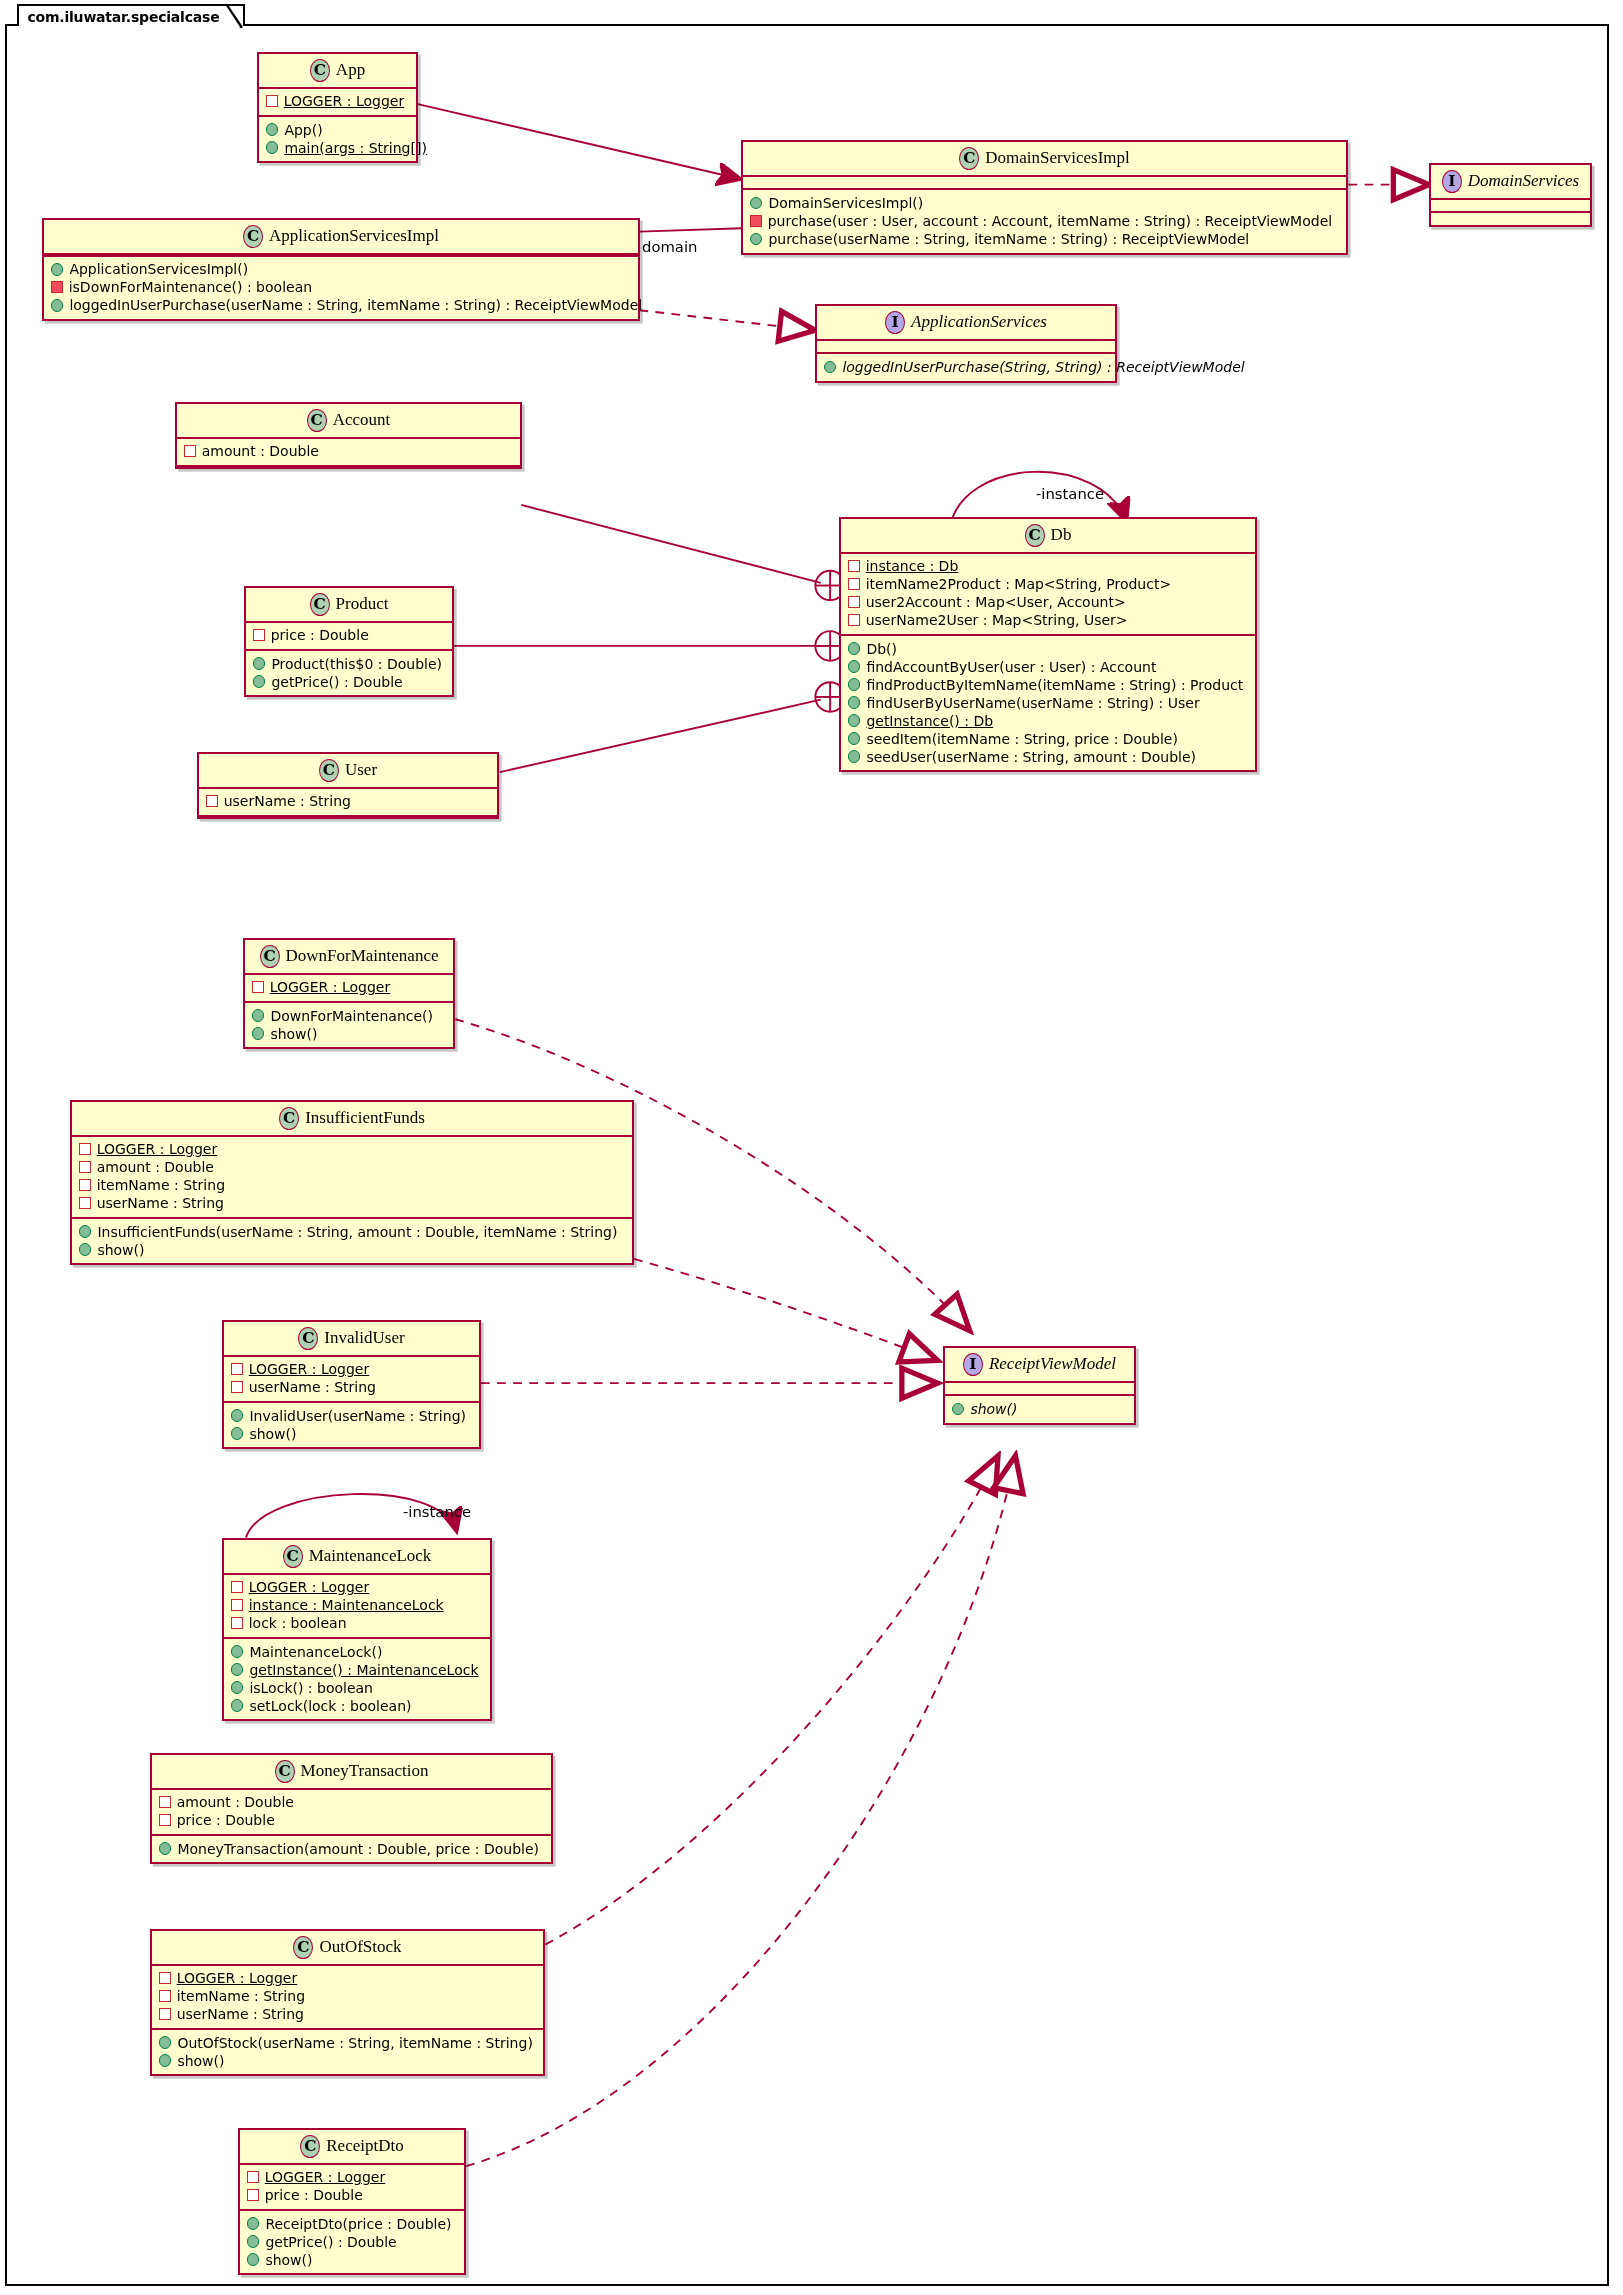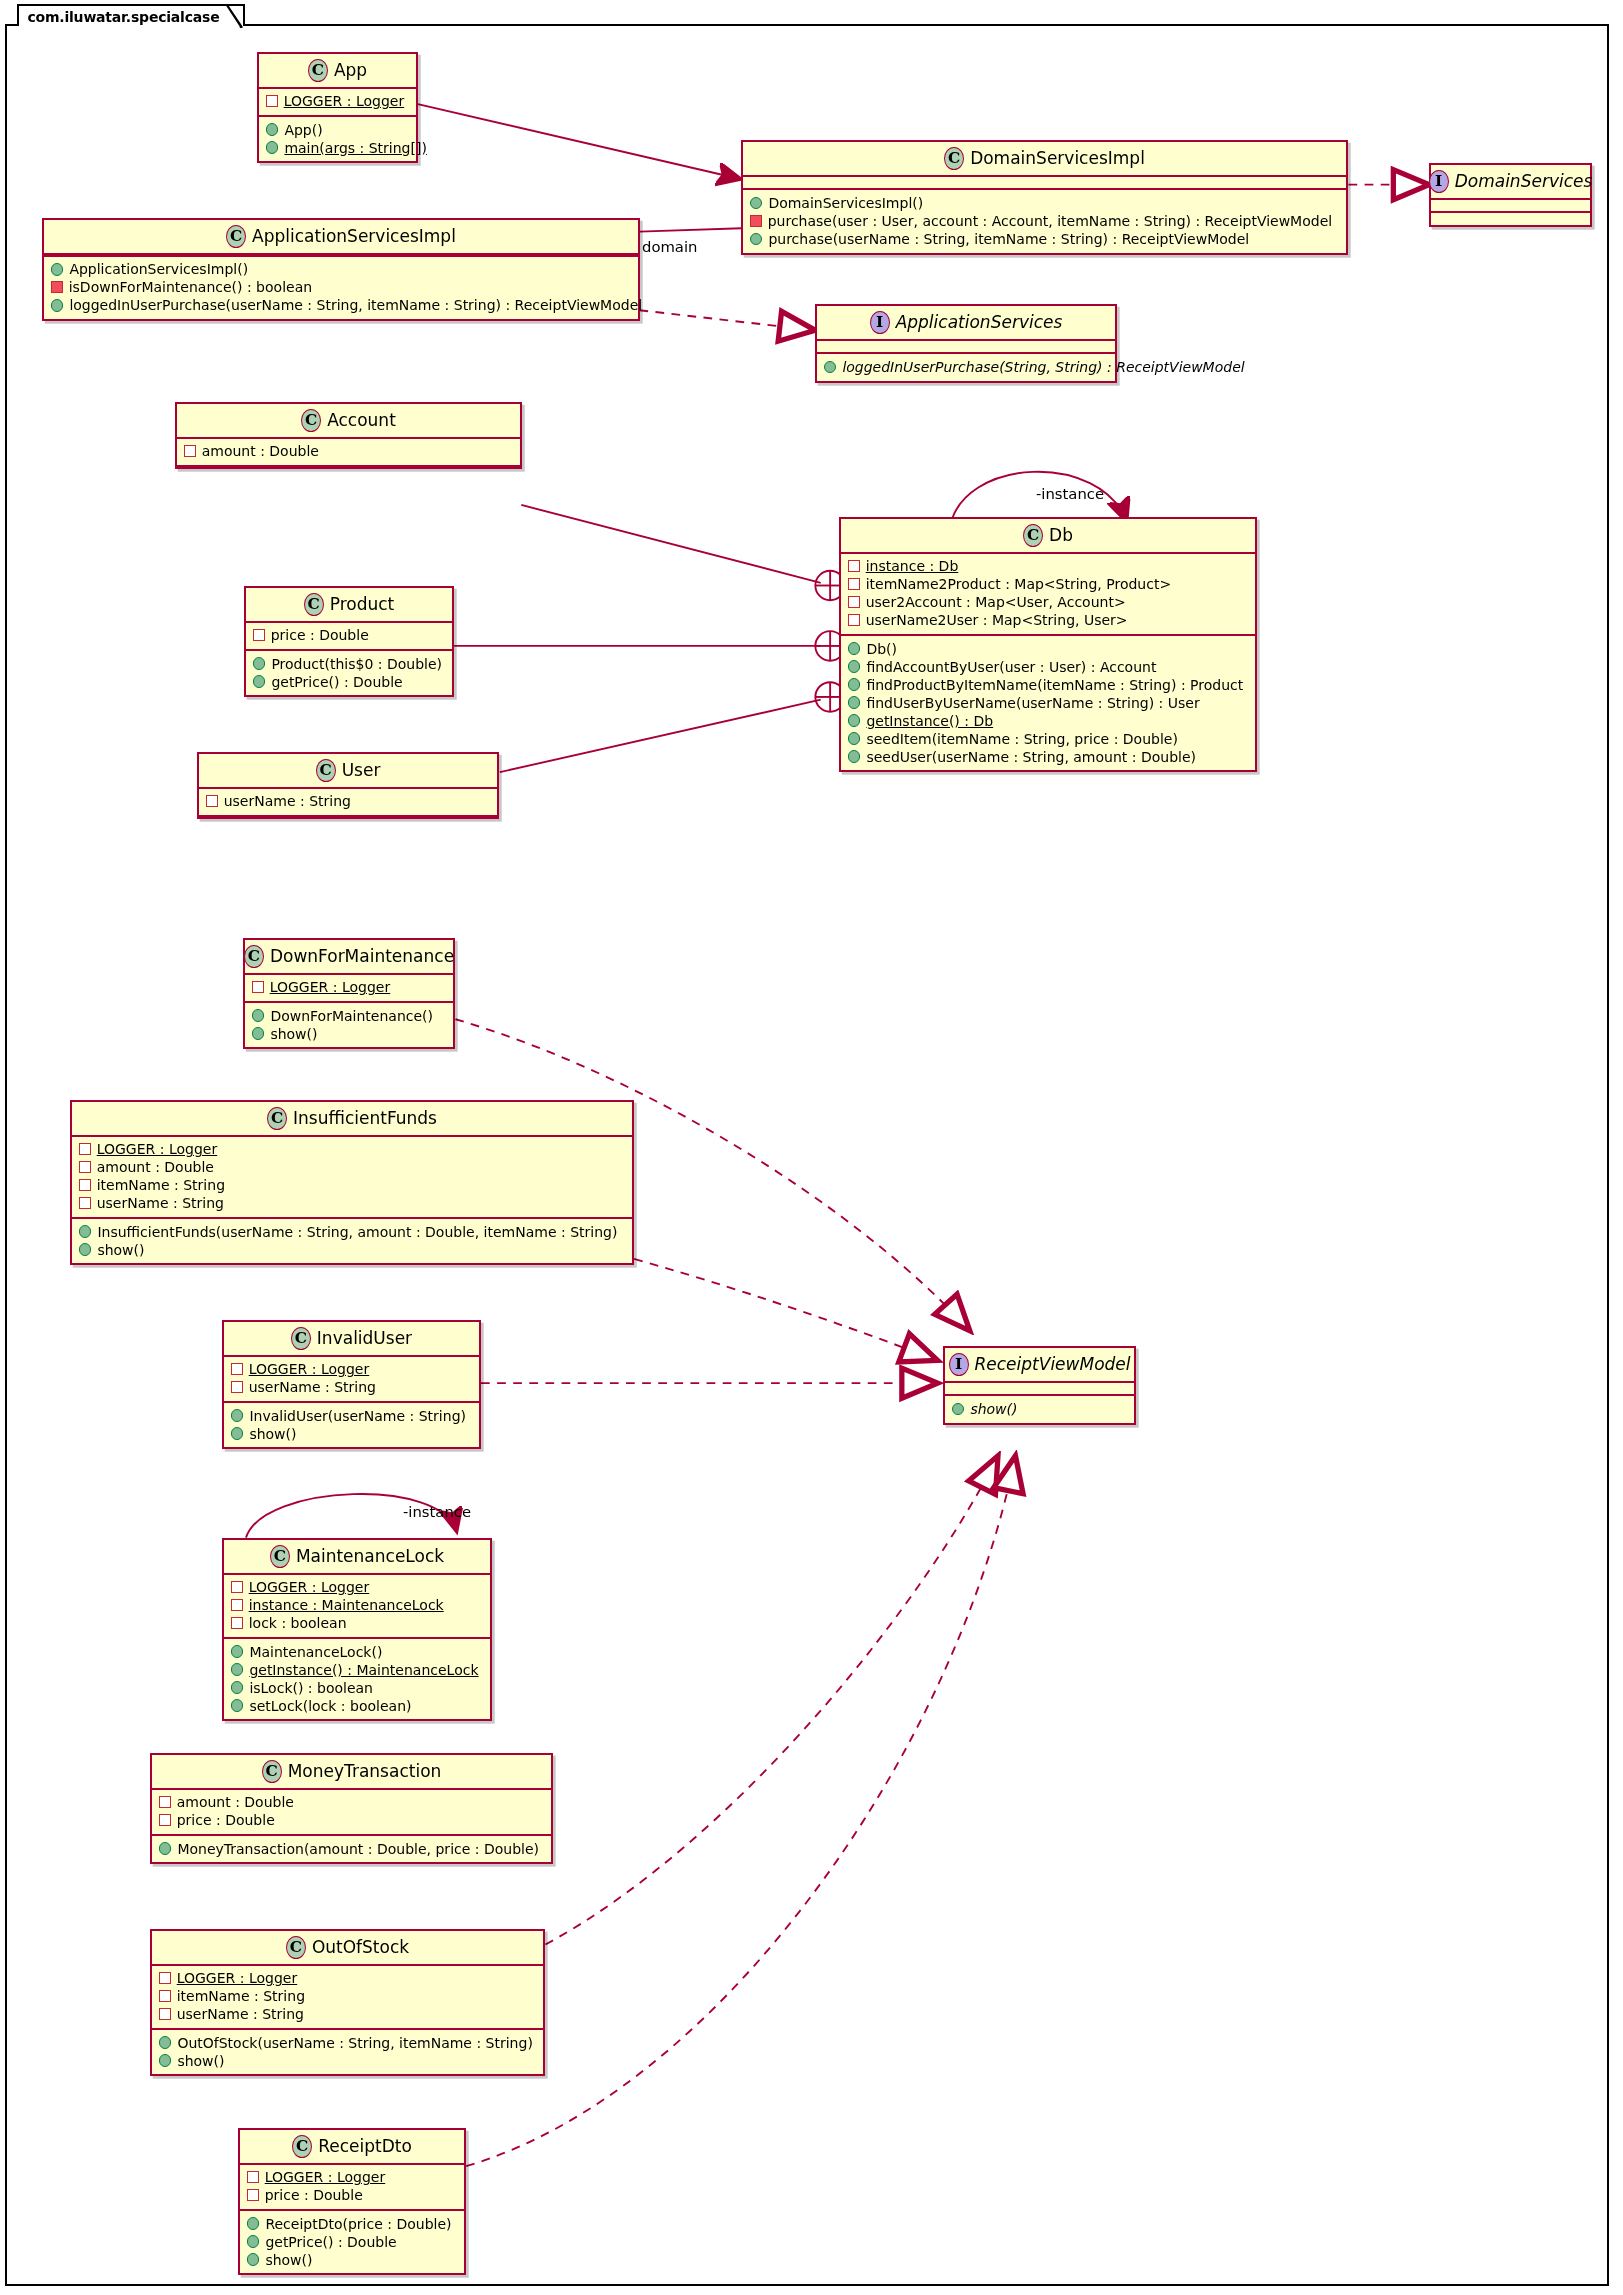--- a/index.html
+++ b/index.html
@@ -15,21 +15,21 @@
            padding:1.3px 23px 1.3px 8px;font-size:14px;font-weight:bold;color:#000;
            letter-spacing:-0.2px;line-height:20px;white-space:nowrap;z-index:4;margin-left:12px;}
   .pkg-tab .slant{position:absolute;right:0;top:-2px;bottom:-2px;width:17.5px;overflow:hidden;}
   .pkg-tab .slant svg{display:block;}
 
   
   .cls{position:absolute;box-sizing:border-box;background:#fefece;
        border:2px solid #a80036;box-shadow:2.7px 2.7px 0 0 rgba(0,0,0,.22);z-index:3;}
   .cls .hdr{display:flex;align-items:center;justify-content:center;gap:6px;
             padding:4.7px 9.4px 5.4px 9.4px;}
-  .cls .hdr .title{font-size:17px;color:#000;white-space:nowrap;}
+  .cls .hdr .title{font-size:17px;color:#000;white-space:nowrap;font-family:Liberation Serif, serif;}
   .cls.iface .hdr .title{font-style:italic;}
   .sep{height:2px;background:#a80036;}
   .sect{padding:3.4px 6.7px 4.7px 6.7px;}
   .sect.empty{height:11.4px;padding:0;}
   .row{display:flex;align-items:center;gap:6px;font-size:14px;color:#000;
        line-height:18px;white-space:nowrap;}
   .row .lbl.static{text-decoration:underline;}
   .row .lbl.ital{font-style:italic;}
 
   

